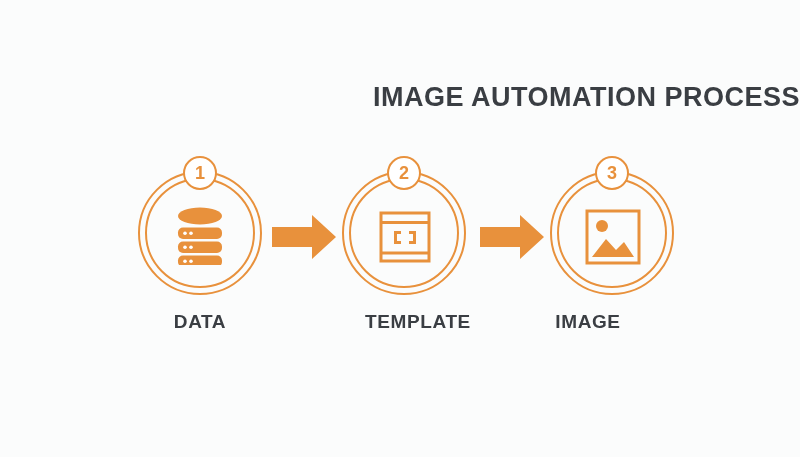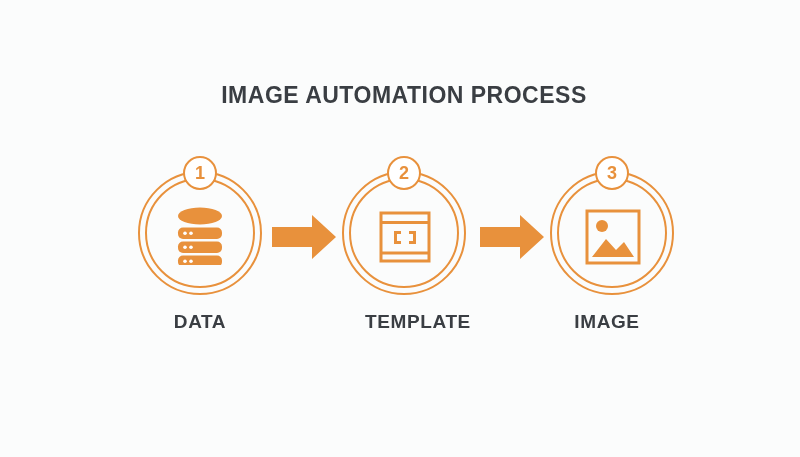--- a/index.html
+++ b/index.html
@@ -15,22 +15,22 @@
     overflow:hidden;
   }
   .canvas{
     position:relative;
     width:800px;height:457px;
     background:var(--bg);
   }
   .title{
     position:absolute;
     left:8px;right:0;top:82px;
-    text-align:center;
-    font-size:23px;
+    text-align:right;
+    font-size:27px;
     font-weight:800;
     letter-spacing:.5px;
     color:var(--text);
   }
   .step{position:absolute;top:0;left:0;width:0;height:0;}
   .ring-outer{
     position:absolute;
     width:124px;height:124px;
     border:2.5px solid var(--accent);
     border-radius:50%;
@@ -145,16 +145,16 @@
     <div class="badge" style="left:595px;">
       <span>3</span>
     </div>
     <div class="icon-wrap" style="left:585px;top:209px;width:56px;height:56px;">
       <svg width="56" height="56" viewBox="0 0 56 56" aria-hidden="true">
         <rect x="2" y="2" width="52" height="52" fill="none" stroke="currentColor" stroke-width="3"></rect>
         <circle cx="17" cy="17" r="6" fill="currentColor"></circle>
         <polygon points="7,48 21,30 31,41 39,33 49,48" fill="currentColor"></polygon>
       </svg>
     </div>
-    <div class="step-label" style="left:507px;">IMAGE</div>
+    <div class="step-label" style="left:488px;">IMAGE</div>
   </div>
 
 </div>
 
 </body></html>

